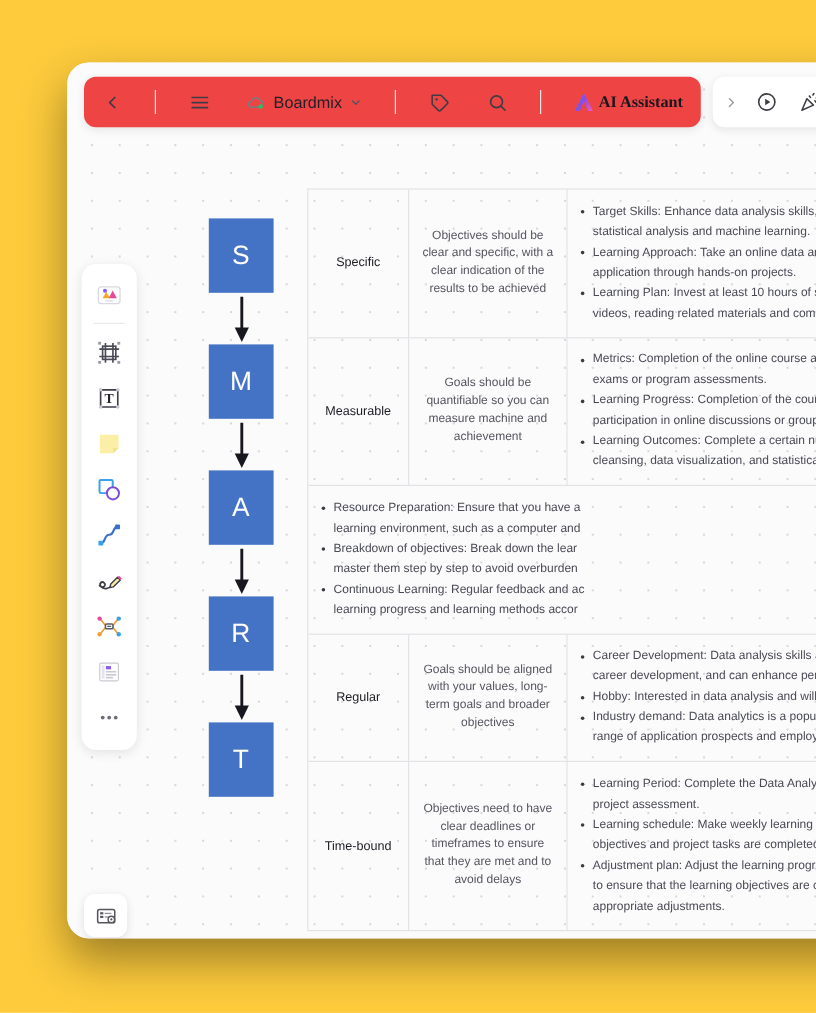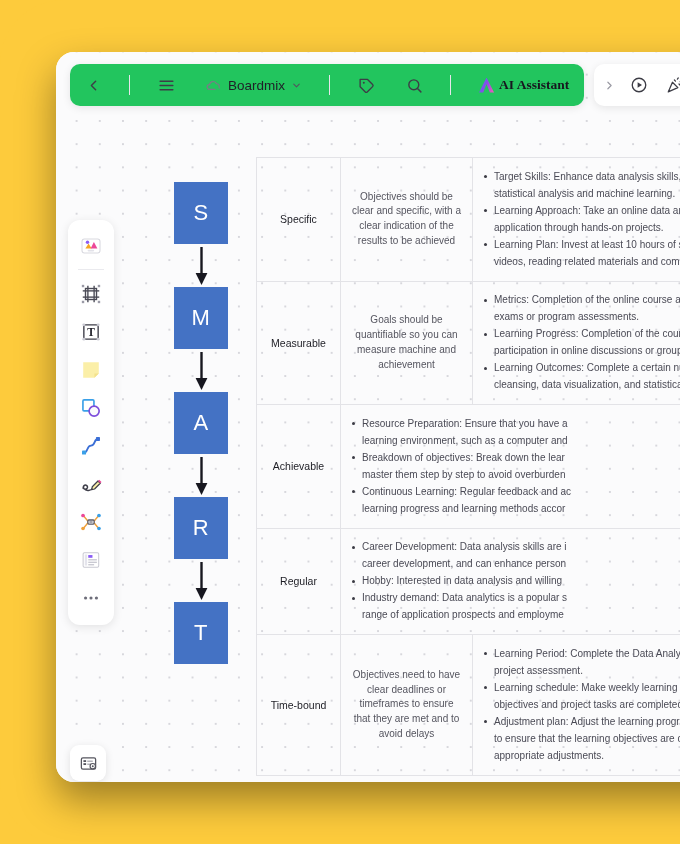--- a/index.html
+++ b/index.html
@@ -35,21 +35,21 @@
     background-color: #fbfbfc;
     background-image: radial-gradient(#d7d7dc 1.1px, transparent 1.2px);
     background-size: 23.2px 23.2px;
     background-position: 9px 11px;
   }
 
   
   #toolbar {
     position: absolute; left: 14px; top: 12px;
     height: 42px;
-    background: #22c55e;
+    background: #ef4444;
     border-radius: 10px;
     box-shadow: 0 2px 8px rgba(0,0,0,0.09);
     display: flex; align-items: center;
     padding: 0 6px;
     gap: 14px;
     z-index: 6;
   }
   .tb-btn {
     width: 34px; height: 34px;
     display: flex; align-items: center; justify-content: center;
@@ -242,34 +242,34 @@
             <li>Metrics: Completion of the online course and с</li>
             <li class="nobullet" style="--nb: 1; padding-left: 11px;">exams or program assessments.</li>
             <li>Learning Progress: Completion of the course l</li>
             <li class="nobullet" style="--nb: 1; padding-left: 11px;">participation in online discussions or group pr</li>
             <li>Learning Outcomes: Complete a certain numb</li>
             <li class="nobullet" style="--nb: 1; padding-left: 11px;">cleansing, data visualization, and statistical an</li>
           </ul>
       </div>
     </div>
     <div class="srow">
-      <div class="scell c-term">Achievable</div>
       <div class="scell c-detail">
         <ul>
             <li>Resource Preparation: Ensure that you have a</li>
             <li class="nobullet" style="--nb: 1; padding-left: 11px;">learning environment, such as a computer and</li>
             <li>Breakdown of objectives: Break down the lear</li>
             <li class="nobullet" style="--nb: 1; padding-left: 11px;">master them step by step to avoid overburden</li>
             <li>Continuous Learning: Regular feedback and ac</li>
             <li class="nobullet" style="--nb: 1; padding-left: 11px;">learning progress and learning methods accor</li>
           </ul>
       </div>
     </div>
     <div class="srow">
       <div class="scell c-term">Regular</div>
+      <div class="scell c-desc">Goals should be aligned with your values, long-term goals and broader objectives</div>
       <div class="scell c-detail">
         <ul>
             <li>Career Development: Data analysis skills are i</li>
             <li class="nobullet" style="--nb: 1; padding-left: 11px;">career development, and can enhance person</li>
             <li>Hobby: Interested in data analysis and willing</li>
             <li>Industry demand: Data analytics is a popular s</li>
             <li class="nobullet" style="--nb: 1; padding-left: 11px;">range of application prospects and employme</li>
           </ul>
       </div>
     </div>

